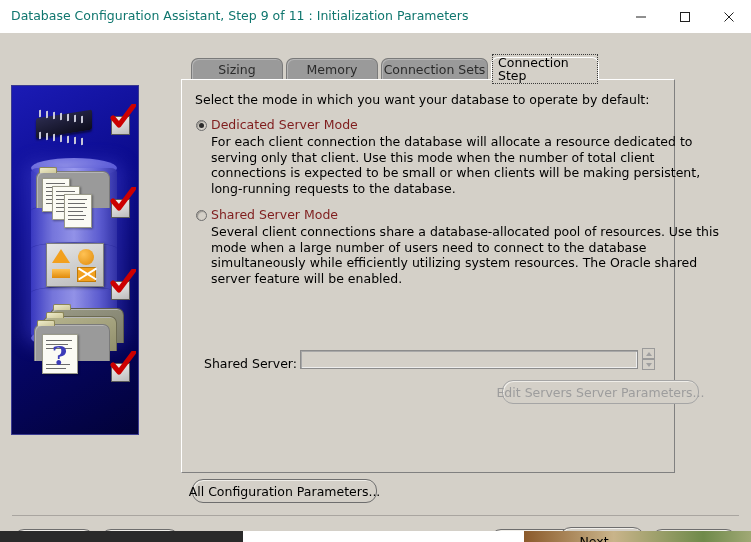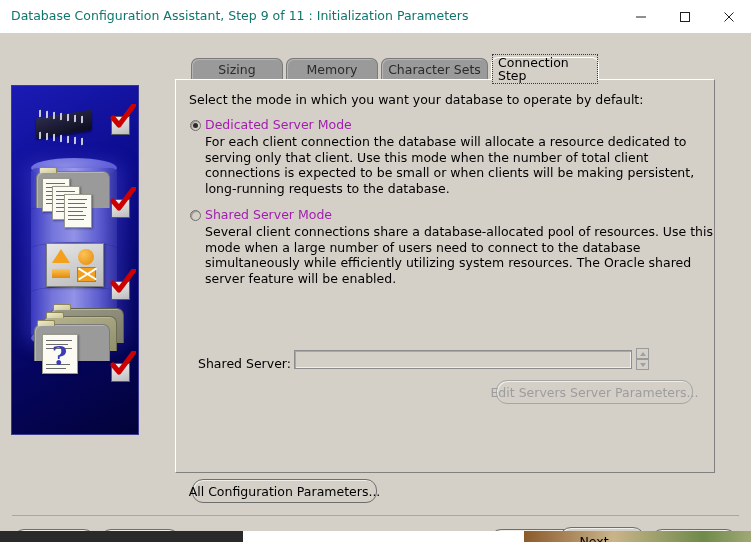--- a/index.html
+++ b/index.html
@@ -198,22 +198,22 @@
     width: 106px; padding: 0;
   }
   .tab.active .focusring {
     border: 1px dotted #3a3a3a;
     padding: 1px 5px;
     line-height: 13px;
   }
 
   
   .panel {
-    position: absolute; left: 175px; top: 46px;
-    width: 540px; height: 394px;
+    position: absolute; left: 181px; top: 46px;
+    width: 494px; height: 394px;
     background: #d4d0c8;
     border-top: 1px solid #ffffff;
     border-left: 1px solid #ffffff;
     border-right: 1px solid #808080;
     border-bottom: 1px solid #808080;
     box-sizing: border-box;
   }
   .panel-text {
     position: absolute;
     color: #000;
@@ -230,21 +230,21 @@
     background: #d4d0c8;
     box-sizing: border-box;
     box-shadow: inset 1px 1px 1px rgba(0,0,0,.28);
   }
   .radio.checked:after {
     content: ""; position: absolute;
     left: 2px; top: 2px; width: 5px; height: 5px;
     border-radius: 50%; background: #2b2b2b;
   }
   .radio-label {
-    position: absolute; font-size: 12.5px; color: #a21caf;
+    position: absolute; font-size: 12.5px; color: #7f1d1d;
   }
   .para {
     position: absolute; font-size: 12.5px; color: #000;
     line-height: 15.5px; width: 512px;
   }
 
   .field-label {
     position: absolute; left: 22px; top: 276px;
     font-size: 12.5px; color: #000;
   }
@@ -448,21 +448,21 @@
     </div>
 
     <div class="tabs">
       <div class="tab w-sizing">
         <span>Sizing</span>
       </div>
       <div class="tab w-memory">
         <span>Memory</span>
       </div>
       <div class="tab w-charset">
-        <span>Character Sets</span>
+        <span>Connection Sets</span>
       </div>
       <div class="tab active">
         <span class="focusring">Connection Step</span>
       </div>
     </div>
 
     <div class="panel">
 
       <div class="panel-text intro">Select the mode in which you want your database to operate by default:</div>
 

